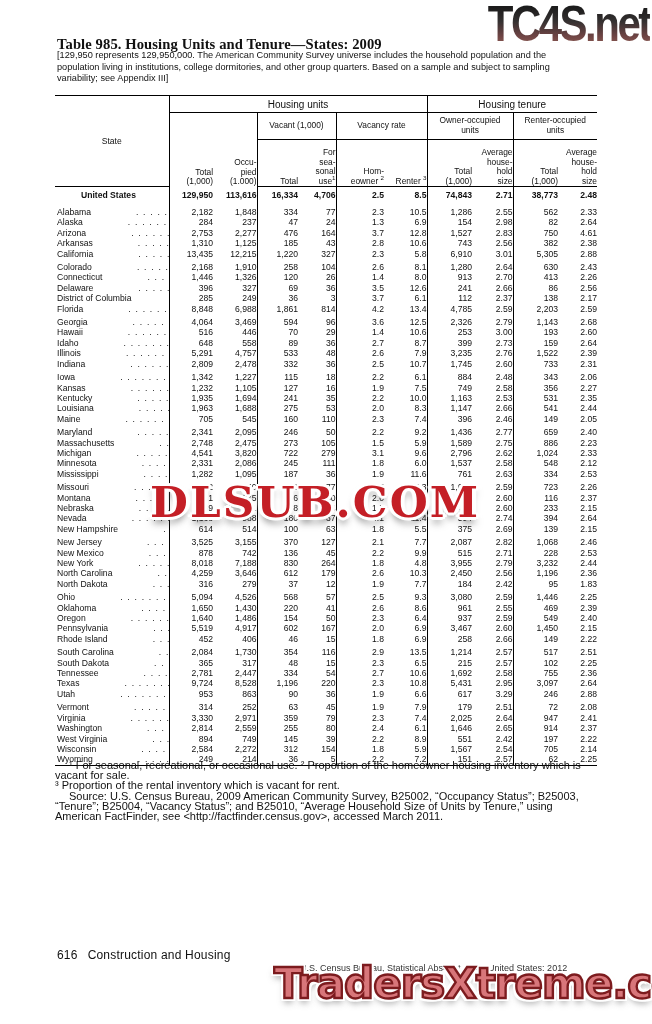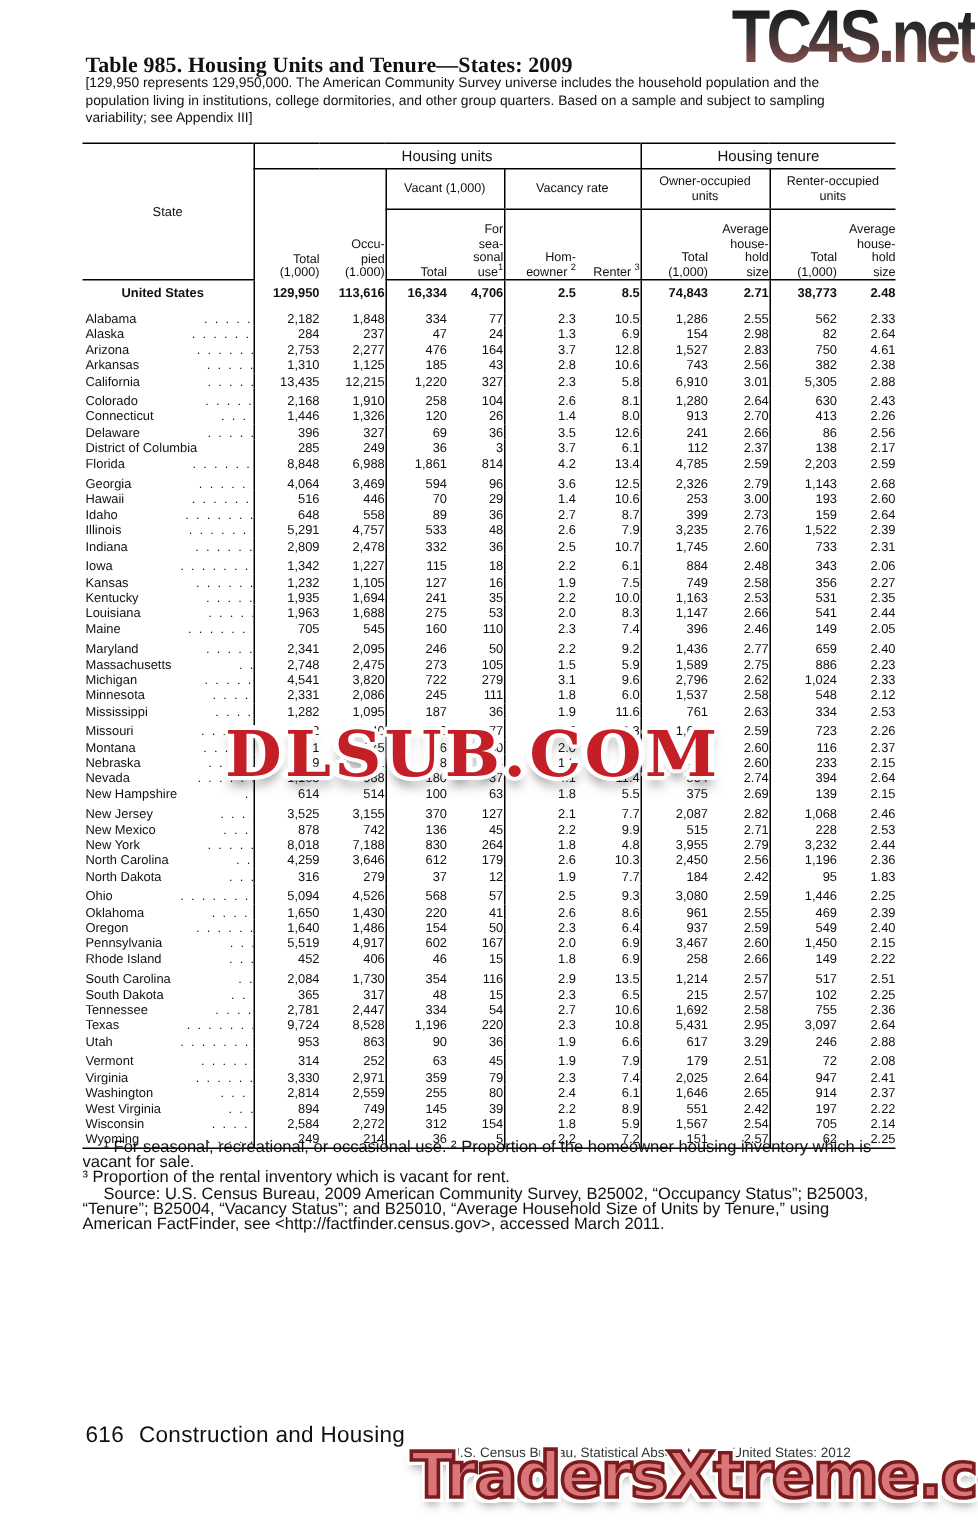--- a/index.html
+++ b/index.html
@@ -54,21 +54,21 @@
   td.state .flexwrap{display:flex;align-items:baseline;padding-left:2px;gap:43px;}
   td.state .dots{flex:1;overflow:hidden;white-space:nowrap;letter-spacing:1.2px;padding-left:2px;padding-right:1px;}
   tr.usrow td{font-weight:bold;line-height:14px;padding-top:1px;padding-bottom:2px;}
   tr.usrow td.state .flexwrap{padding-left:26px;}
   tr.gstart td{padding-top:3px;}
 
   
   .footnotes{position:absolute;left:55px;top:760px;width:542px;font-size:11px;line-height:10.2px;}
   .footnotes .fl1{text-indent:14px;}
   .footnotes .src{text-indent:14px;margin-top:0;}
-  .footer-left{position:absolute;left:57px;top:948px;font-size:15px;letter-spacing:.2px;}
+  .footer-left{position:absolute;left:57px;top:948px;font-size:12px;letter-spacing:.2px;}
   .footer-left .pg{margin-right:10px;}
   .footer-right{position:absolute;left:300px;top:963px;font-size:9px;color:#333;text-align:center;}
 </style>
 </head>
 <body>
 
 <div class="page">
 
   <div class="wm-top">TC4S.net</div>
 

